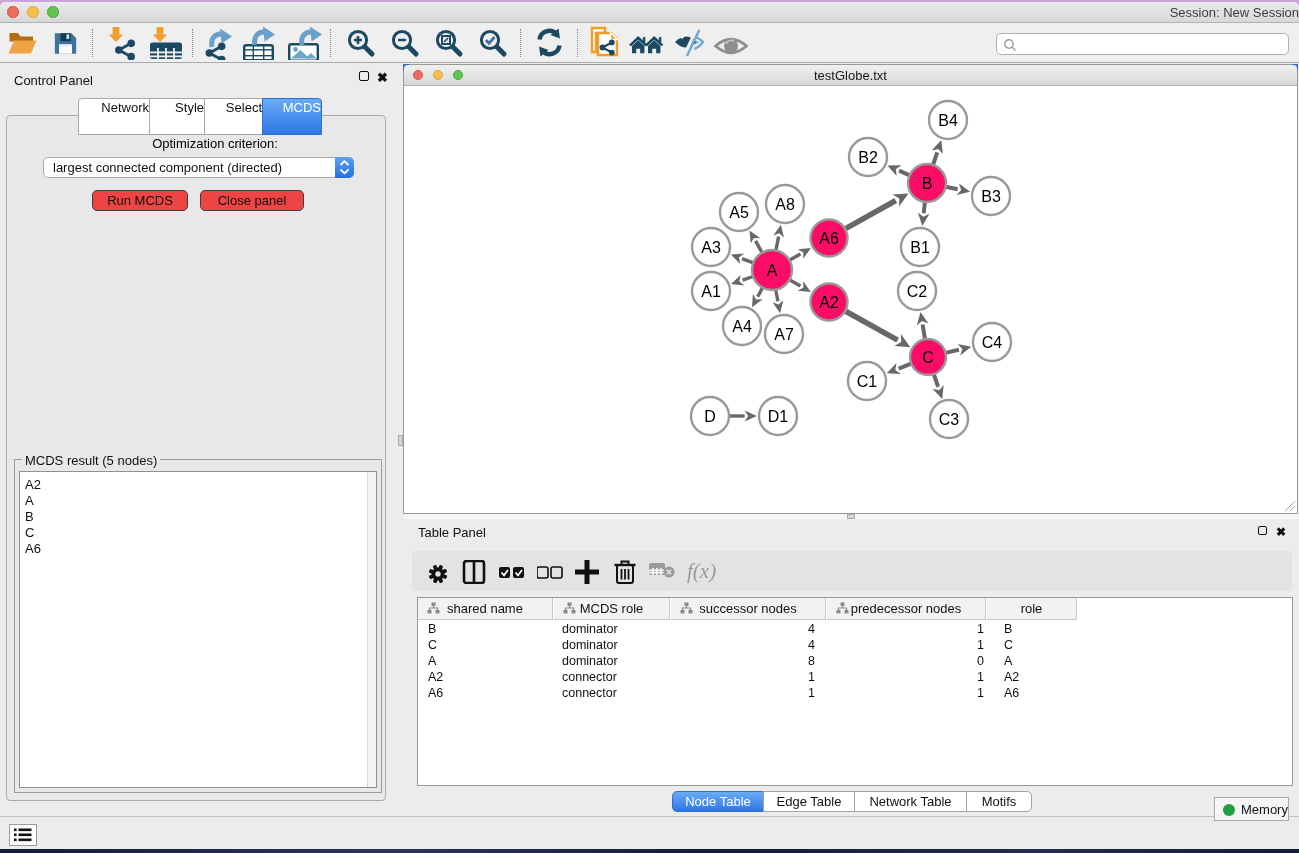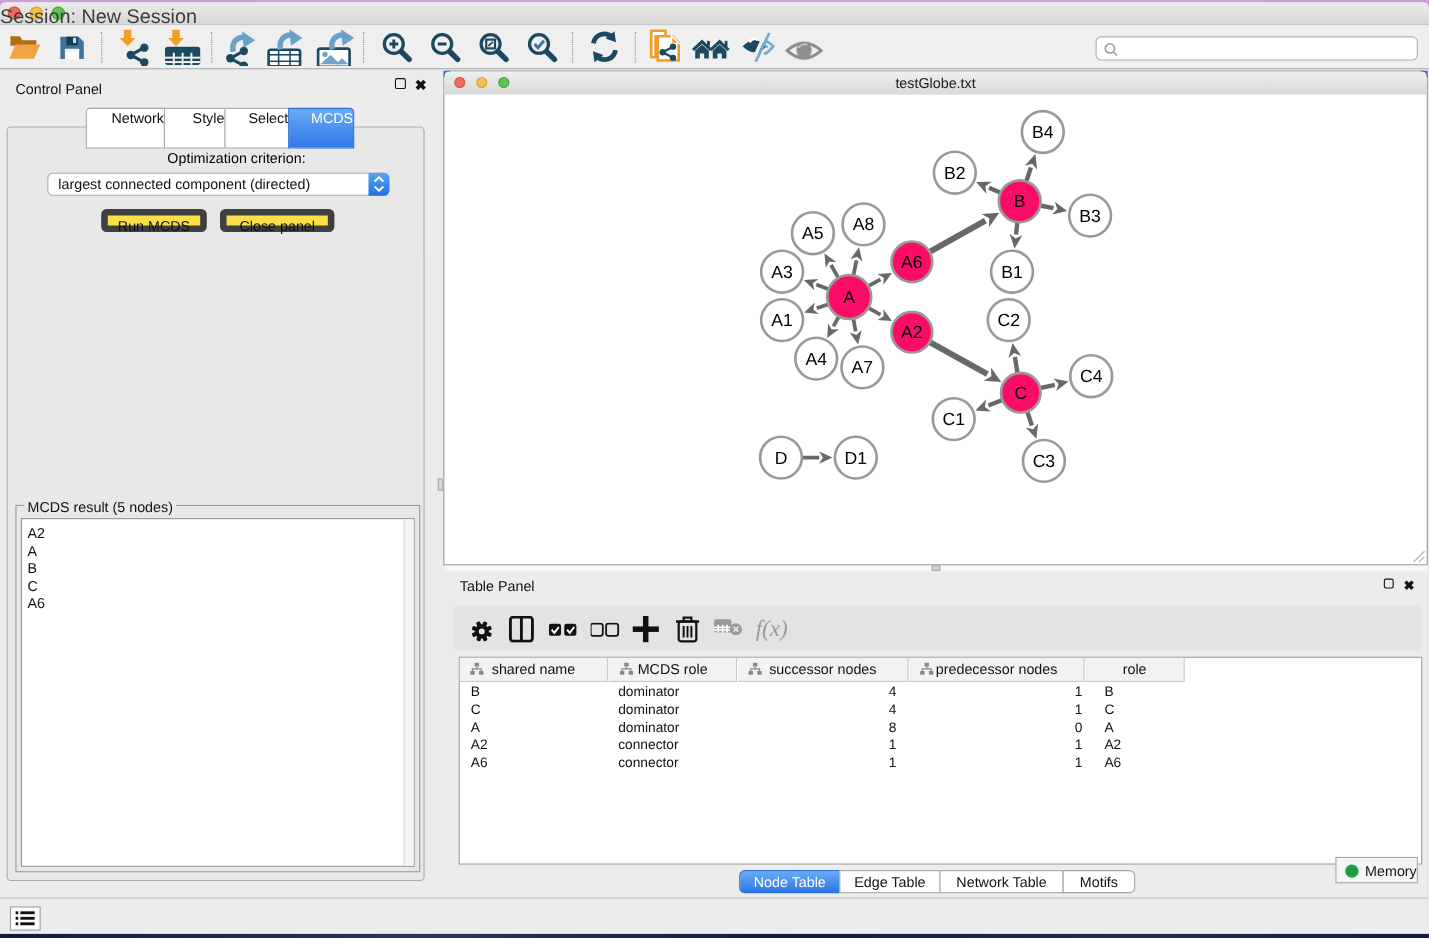--- a/index.html
+++ b/index.html
@@ -3,41 +3,41 @@
 * { margin:0; padding:0; box-sizing:border-box; }
 html,body { width:1299px; height:853px; overflow:hidden;
   font-family:"Liberation Sans", sans-serif; background:#c7a3da; }
 #desk-bottom { position:absolute; left:0; top:849px; width:1299px; height:4px;
   background:linear-gradient(90deg,#141b34,#2a3658 30%,#141b34 55%,#232c4a 80%,#141b34); }
 #mainwin { position:absolute; left:0; top:2px; width:1299px; height:847px;
   border-radius:5px 5px 0 0; background:#ececec; overflow:hidden; }
 #titlebar { position:absolute; left:0; top:0; width:100%; height:21px;
   background:linear-gradient(#ebebeb,#d7d7d7); border-bottom:1px solid #b3b3b3;
   border-radius:5px 5px 0 0; }
-#titlebar .t { position:absolute; width:100%; text-align:left; top:3px;
-  font-size:18px; color:#3c3c3c; }
+#titlebar .t { position:absolute; width:100%; text-align:right; top:3px;
+  font-size:13px; color:#3c3c3c; }
 #toolbar { position:absolute; left:0; top:21px; width:100%; height:40px;
   background:#efefef; border-bottom:1px solid #ababab; }
 .vsep { position:absolute; top:6px; height:28px; width:0;
   border-left:1px dotted #8a8a8a; }
 #searchbox { position:absolute; left:996px; top:10px; width:293px; height:22px;
   background:#fff; border:1px solid #b0b0b0; border-radius:5px; }
 #cp-title { position:absolute; left:14px; top:71px; font-size:13px; color:#111; }
 .wbtn { position:absolute; font-size:12px; color:#111; }
 #cp-panel { position:absolute; left:6px; top:113px; width:380px; height:686px;
   border:1px solid #ababab; border-radius:4px; background:#e8e8e8; }
 .tab { position:absolute; top:96px; height:37px; background:#fff; border:1px solid #a8a8a8;
   font-size:13px; color:#111; text-align:right; line-height:17px; }
 .tabsel { background:linear-gradient(#6aabf4,#2e78e6); color:#fff; border-color:#2e6fd4; }
 #opt-label { position:absolute; left:0; top:134px; width:392px; text-align:center; font-size:13px;padding-left:38px; }
 #dropdown { position:absolute; left:43px; top:155px; width:311px; height:21px; background:#fff;
   border:1px solid #aaa; border-radius:5px; font-size:13px; line-height:19px; padding-left:9px; color:#111; }
 #stepper { position:absolute; right:-1px; top:-1px; width:19px; height:21px;
   background:linear-gradient(#5ca3f2,#2271e3); border-radius:0 5px 5px 0; }
-.btn { position:absolute; top:188px; height:21px; background:#fde047; border:6px solid #404040;
+.btn { position:absolute; top:188px; height:21px; background:#ef4444; border:1px solid #404040;
   border-radius:5px; font-size:13px; text-align:center; line-height:19px; color:#111; }
 #fieldset { position:absolute; left:14px; top:457px; width:368px; height:334px;
   border:1px solid #9a9a9a; }
 #fs-legend { position:absolute; left:7px; top:-7px; background:#e8e8e8; padding:0 3px;
   font-size:13px; color:#111; }
 #listbox { position:absolute; left:4px; top:11px; width:358px; height:317px;
   background:#fff; border:1px solid #919191; font-size:13px; color:#111; }
 #listbox .it { position:absolute; left:5px; }
 #lb-scroll { position:absolute; right:0; top:0; width:9px; height:100%;
   background:#f4f4f4; border-left:1px solid #d8d8d8; }
@@ -57,21 +57,21 @@
 .hcell { position:absolute; top:0; height:22px; background:#f2f2f2;
   border-right:1px solid #c9c9c9; border-bottom:1px solid #c9c9c9;
   font-size:13px; color:#111; text-align:center; line-height:22px; }
 .hicon { position:absolute; left:9px; top:0px; }
 .trow { position:absolute; left:0; width:660px; height:16px; font-size:12.5px; color:#111; }
 #tbl-body { position:absolute; left:0; top:22px; width:876px; height:160px; }
 .btab { position:absolute; top:789px; height:21px; background:#fff; border:1px solid #a3a3a3;
   font-size:13px; color:#111; text-align:center; line-height:19px; }
 #statusbar { position:absolute; left:0; top:814px; width:100%; height:31px;
   border-top:1px solid #c0c0c0; background:#ececec; }
-#memory { position:absolute; left:1214px; top:777px; width:75px; height:24px; background:#f5f5f5;
+#memory { position:absolute; left:1214px; top:795px; width:75px; height:24px; background:#f5f5f5;
   border:1px solid #a9a9a9; font-size:13px; color:#111; }
 #listbtn { position:absolute; left:9px; top:822px; width:28px; height:22px; background:#fdfdfd;
   border:1px solid #9a9a9a; }
 .handle { position:absolute; background:#d6d6d6; border:1px solid #aaa; }
 </style></head>
 <body>
 <div id="mainwin">
   <div id="titlebar">
       <div style="position:absolute;left:7.3px;top:4.3px;width:11.4px;height:11.4px;border-radius:50%;background:#ed6b5f;border:1px solid #d3533f;box-sizing:border-box"></div>
       <div style="position:absolute;left:27.3px;top:4.3px;width:11.4px;height:11.4px;border-radius:50%;background:#f5bf4f;border:1px solid #dba039;box-sizing:border-box"></div>

